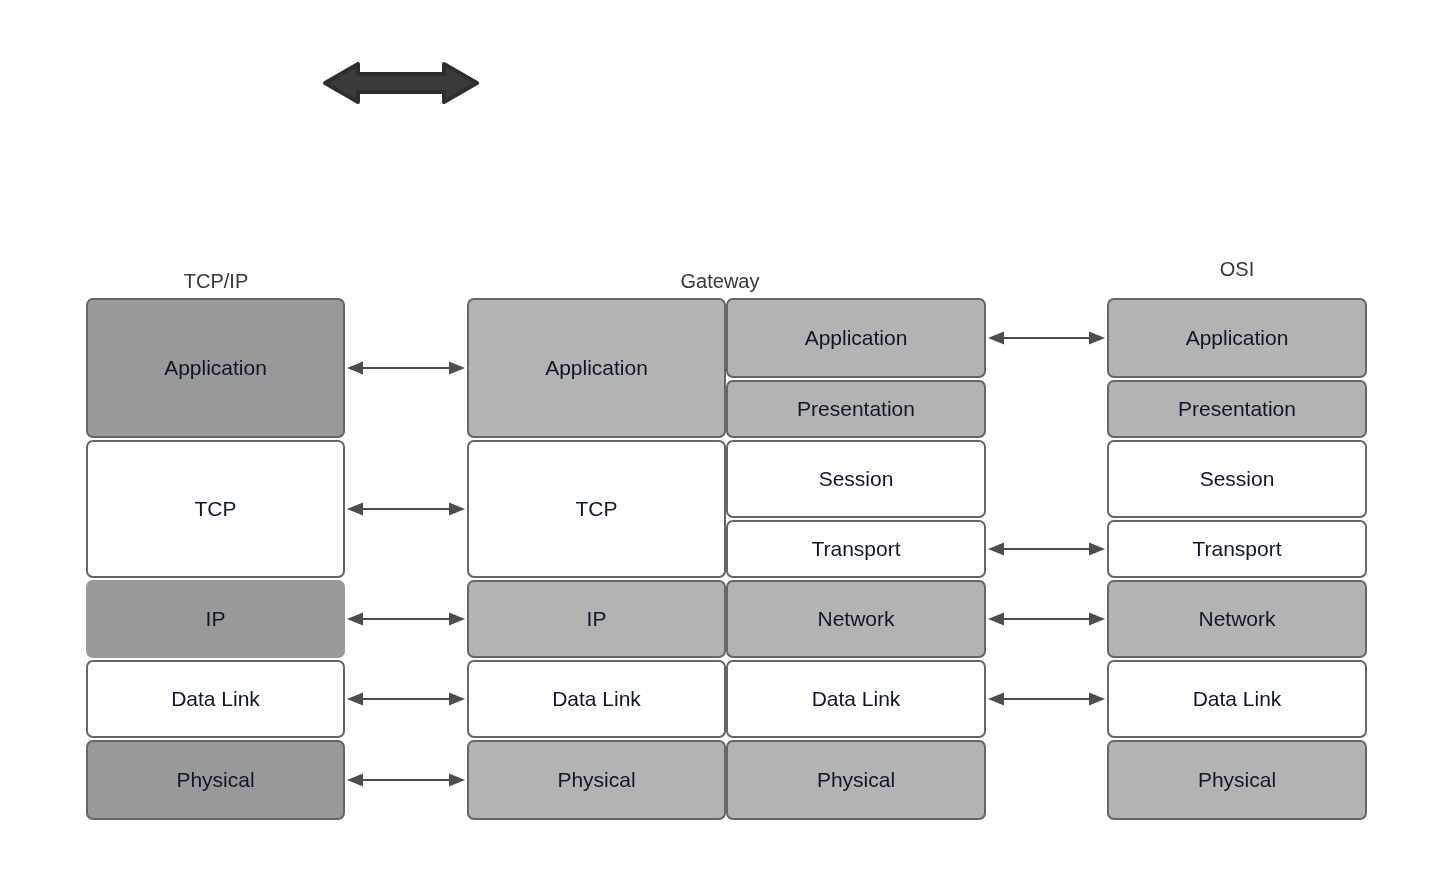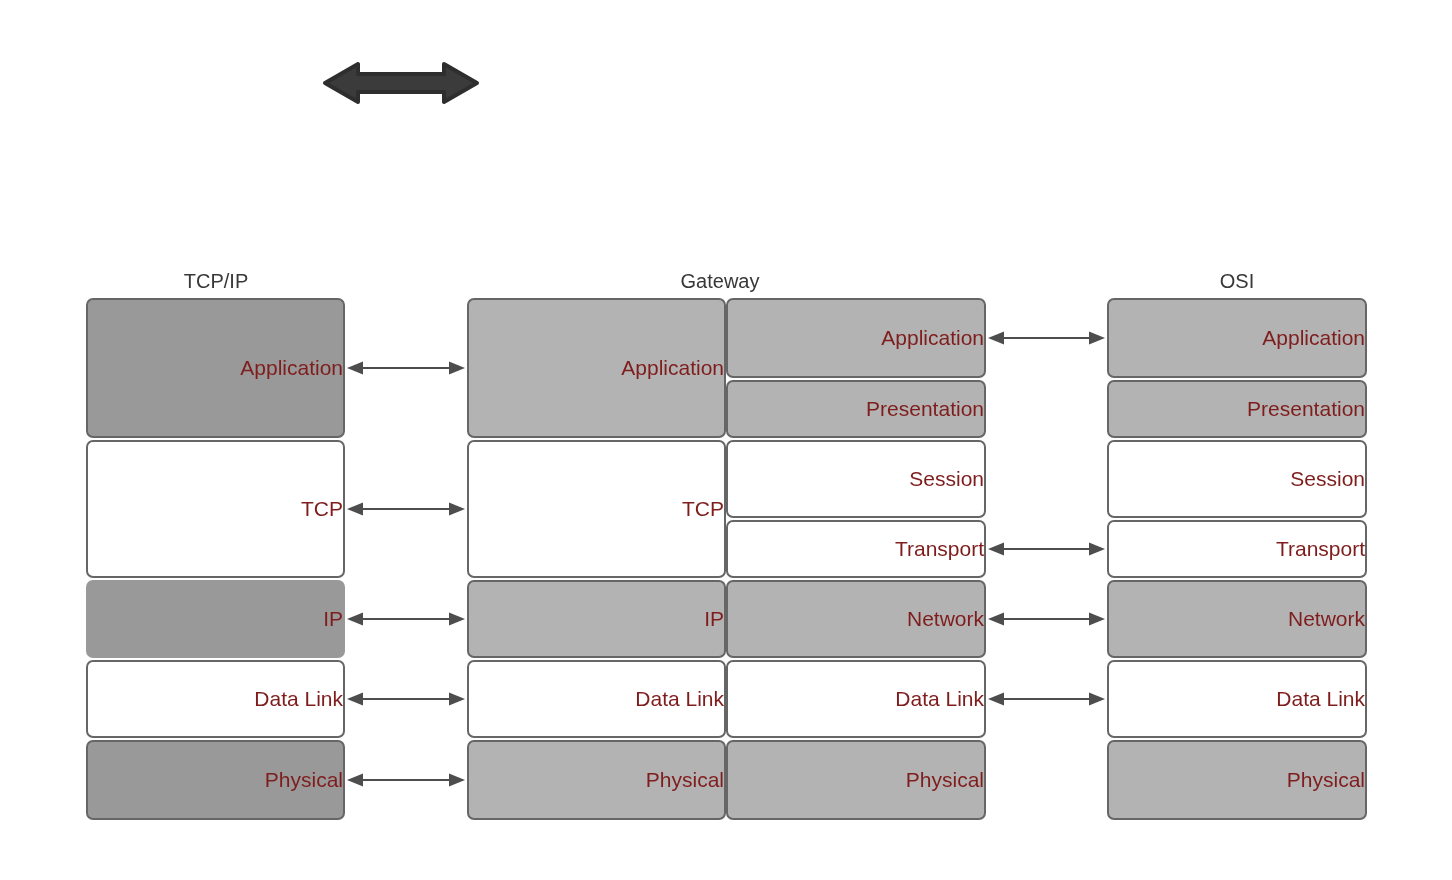--- a/index.html
+++ b/index.html
@@ -18,43 +18,43 @@
     transform:translateX(-50%);
     white-space:nowrap;
     margin-top:14px;
   }
   .layer-box{
     position:absolute;
     box-sizing:border-box;
     border-radius:7px;
     display:flex;
     align-items:center;
-    justify-content:flex-end;
+    justify-content:center;
     font-size:21px;
-    color:#7f1d1d;
+    color:#0f172a;
   }
   .layer-box.bordered{border:2px solid #666666;}
   .layer-box.borderless{border:2px solid transparent;}
   .fill-dark{background:#999999;}
   .fill-light{background:#b3b3b3;}
   .fill-white{background:#ffffff;}
   svg.overlay{position:absolute;left:0;top:0;pointer-events:none;}
 </style>
 </head>
 <body>
 
 <div class="canvas">
 
   <svg class="overlay" width="1452" height="880" aria-hidden="true">
     <polygon id="thick-arrow" points="325,83 358,64 358,74 444,74 444,64 477,83 444,102 444,92 358,92 358,102" fill="#3b3b3b" stroke="#2e2e2e" stroke-width="4" stroke-linejoin="round"></polygon>
   </svg>
 
   <div class="col-header" style="left:216px;top:256px;">TCP/IP</div>
   <div class="col-header" style="left:720px;top:256px;">Gateway</div>
-  <div class="col-header" style="left:1237px;top:256px;">OSI</div>
+  <div class="col-header" style="left:1237px;top:244px;">OSI</div>
 
   <div id="stack-tcpip">
       <div class="layer-box fill-dark bordered" style="left: 86px; top: 298px; width: 259px; height: 140px; background: rgb(153, 153, 153); border-color: rgb(102, 102, 102);">
         <span>Application</span>
       </div>
       <div class="layer-box fill-white bordered" style="left: 86px; top: 440px; width: 259px; height: 138px; background: rgb(255, 255, 255); border-color: rgb(102, 102, 102);">
         <span>TCP</span>
       </div>
       <div class="layer-box fill-dark borderless" style="left: 86px; top: 580px; width: 259px; height: 78px; background: rgb(153, 153, 153);">
         <span>IP</span>

